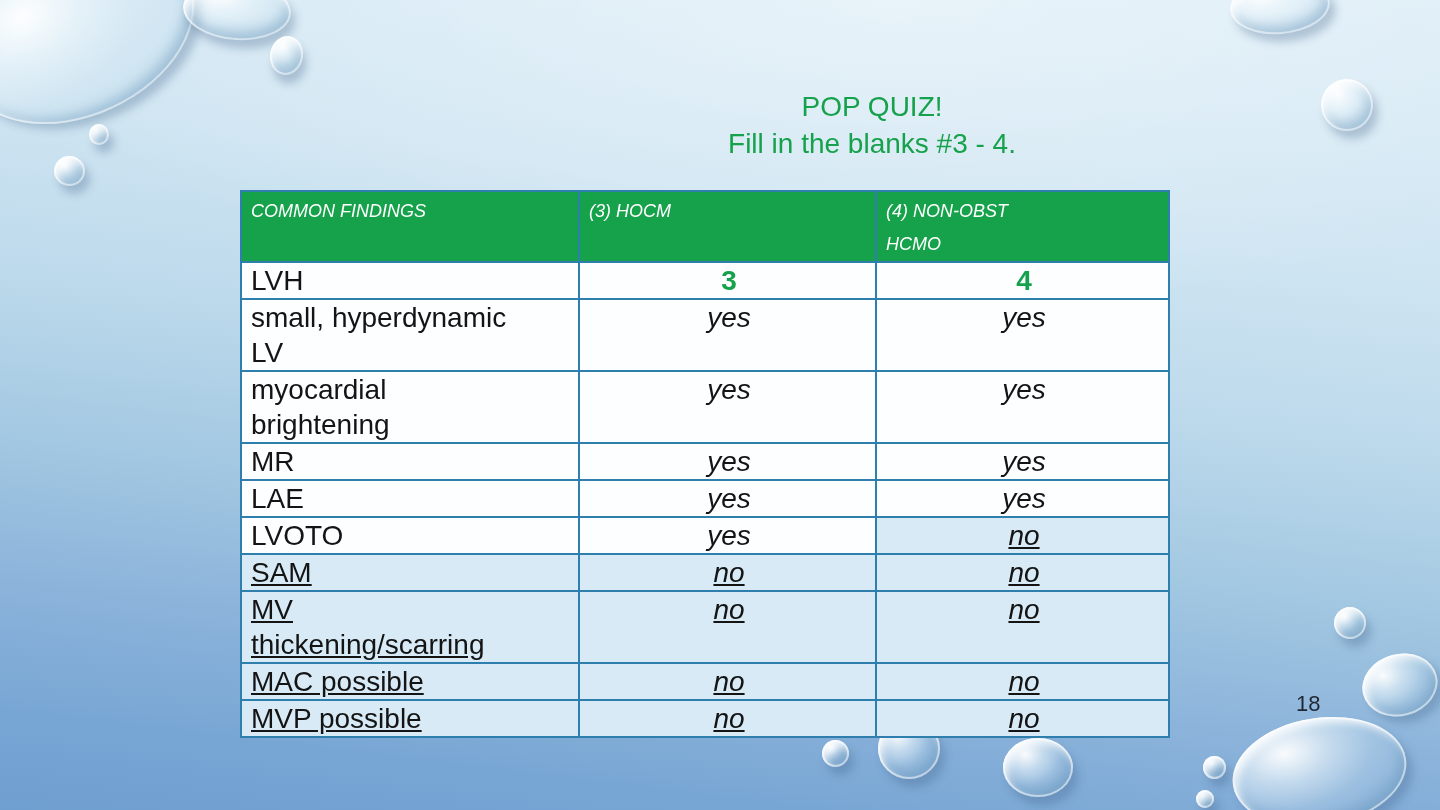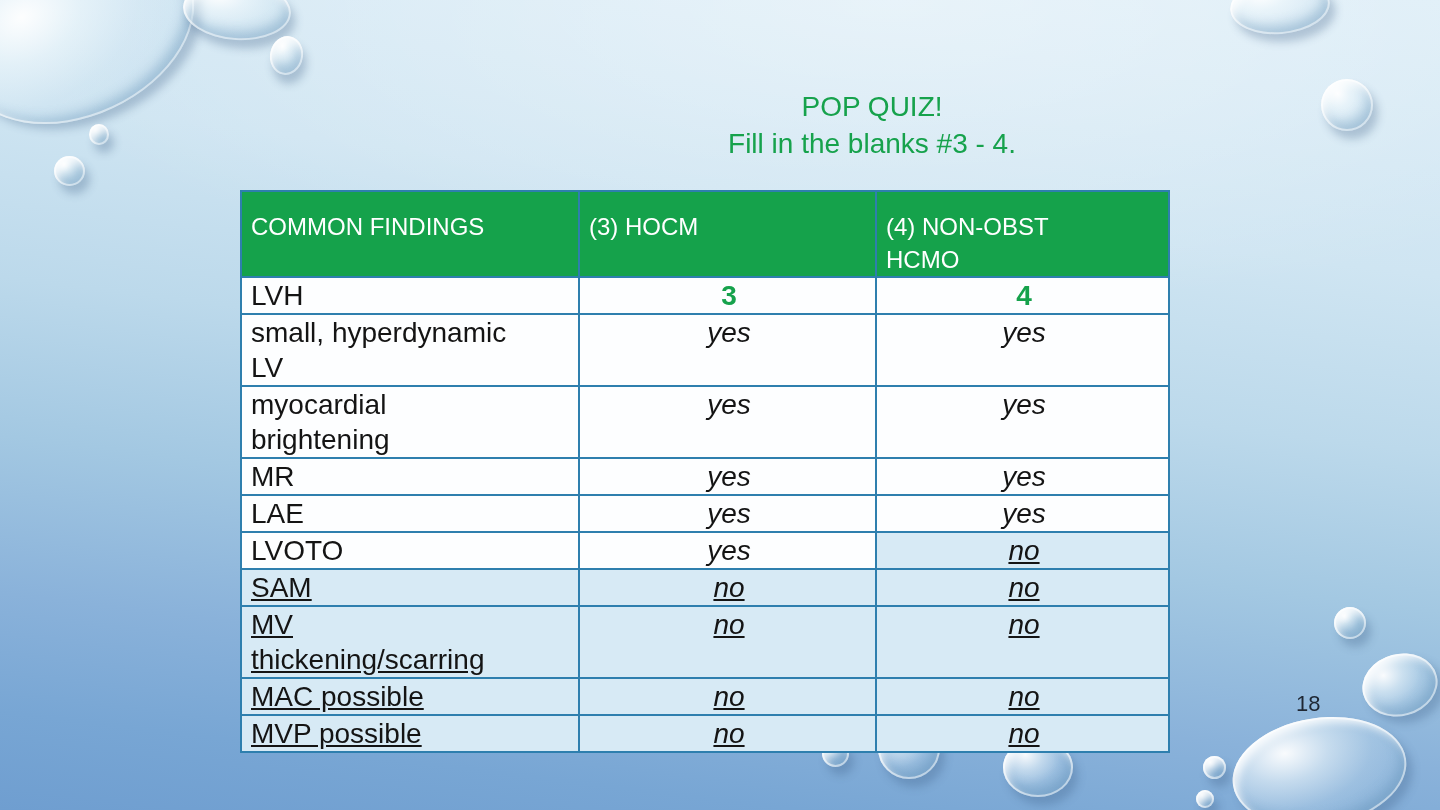--- a/index.html
+++ b/index.html
@@ -58,25 +58,26 @@
     border:2px solid #2e7fae;
     vertical-align:top;
     padding:0 6px 0 9px;
     white-space:pre-line;
     overflow:hidden;
   }
   table.findings th{
     background:#15a24b;
     color:#ffffff;
     font-weight:400;
-    font-size:24px;
+    font-size:18px;
     line-height:33px;
     text-align:left;
     height:64px;
-    padding-top:18px;
+    padding-top:3px;
+    font-style:italic;
   }
   tr.h1{height:35px;}
   tr.h2{height:70px;}
   td.lbl{background:#fdfeff;text-align:left;margin-left:24px;}
   td.val{background:#fdfeff;text-align:center;font-style:italic;}
   td.blue{background:#d7eaf5;text-decoration:underline;}
   td.ans{font-style:normal;font-weight:700;color:#16a24c;}
 
   
   .page-number{

